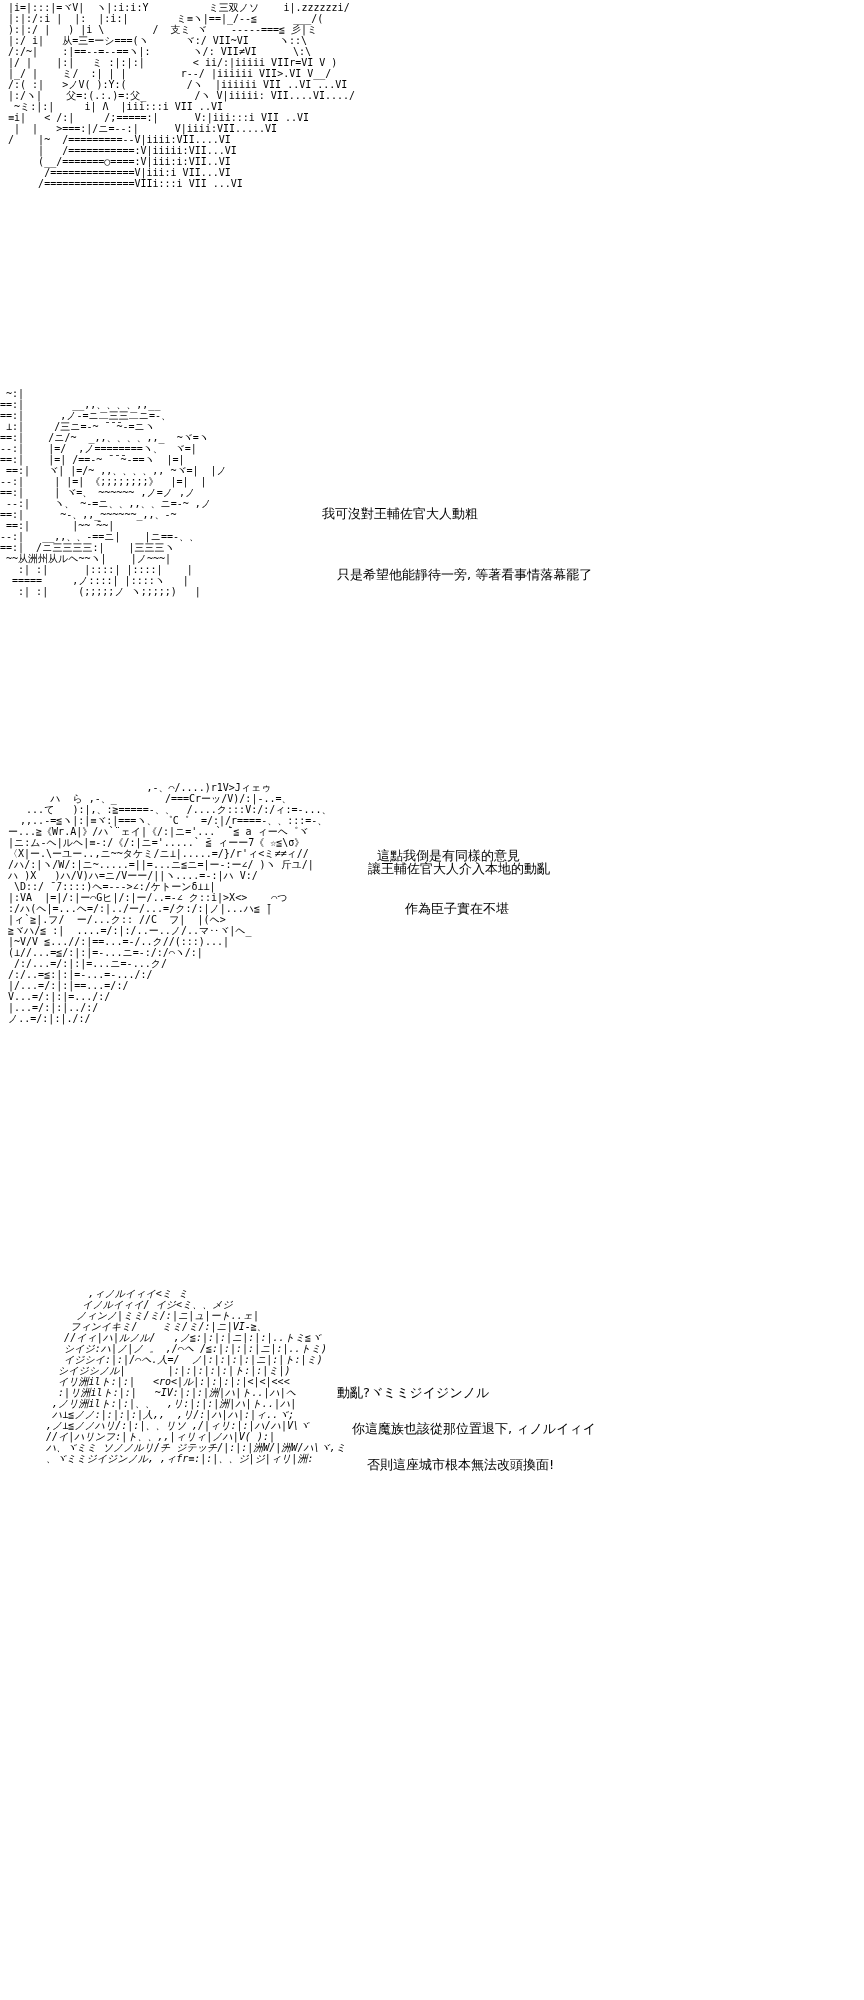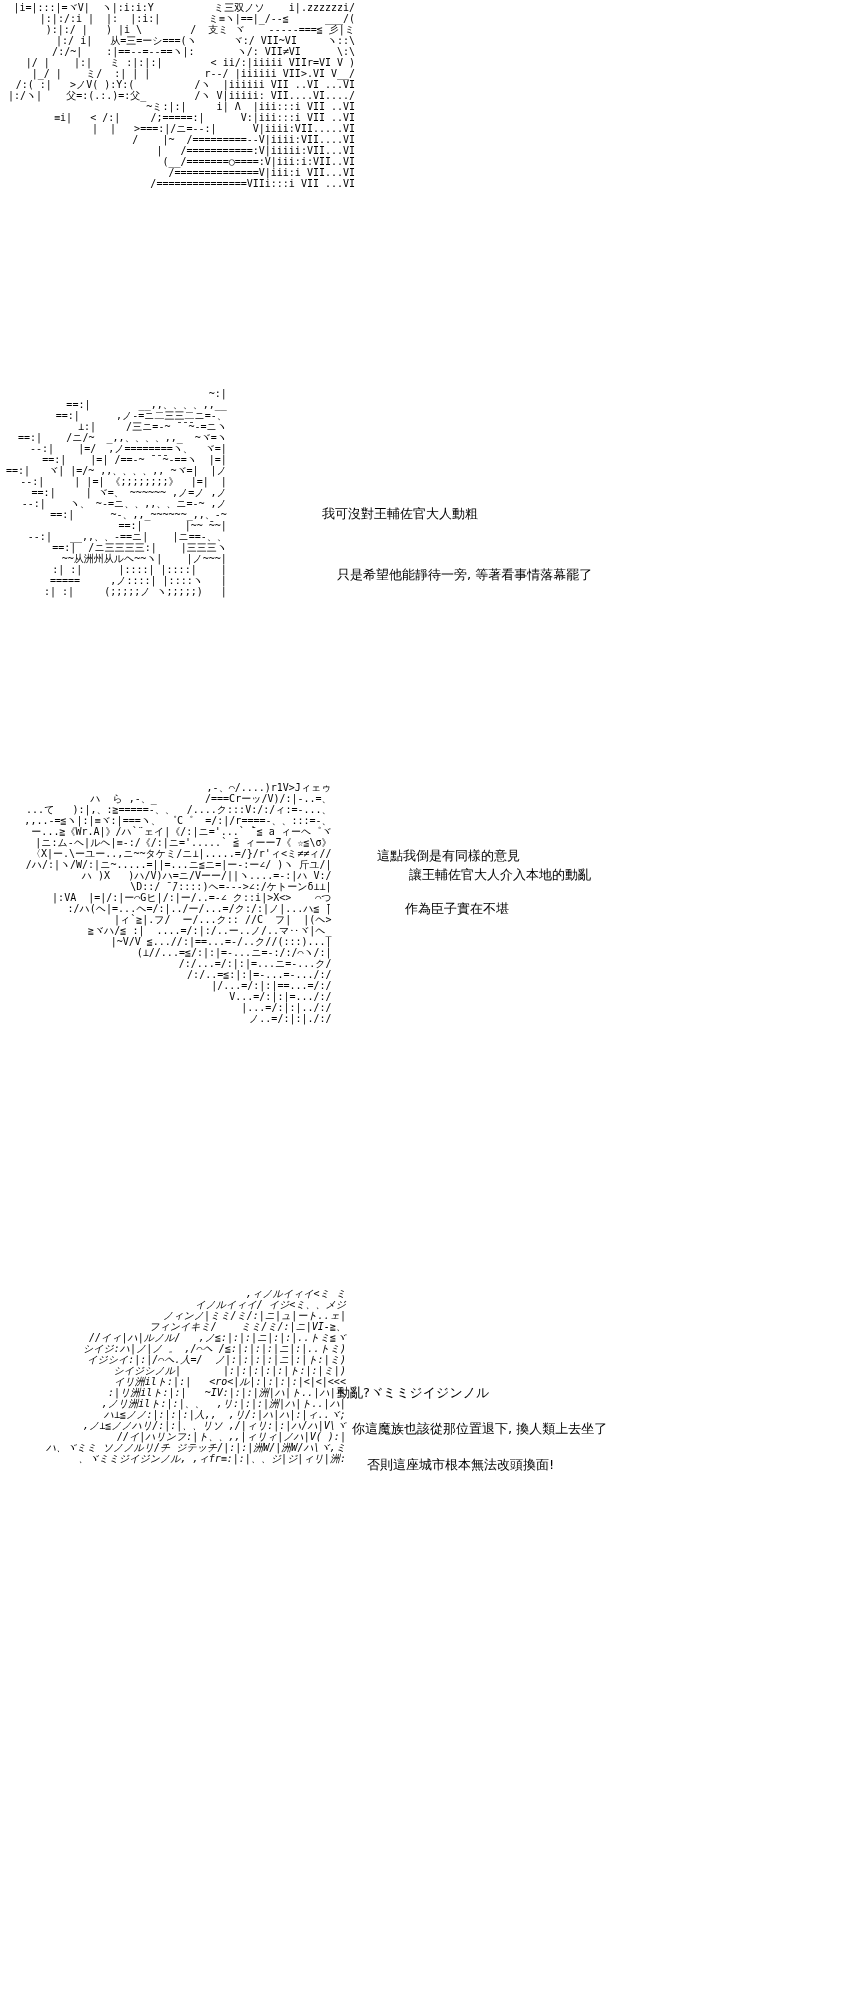--- a/index.html
+++ b/index.html
@@ -8,21 +8,20 @@
     background: #ffffff;
   }
   .page {
     position: relative;
     width: 864px;
     height: 2000px;
     background: #ffffff;
     overflow: hidden;
     font-family: "DejaVu Sans", sans-serif;
     color: #000000;
-    text-align: right;
   }
   .aa {
     position: absolute;
     margin: 0;
     font-family: "DejaVu Sans Mono", monospace;
     font-size: 10px;
     line-height: 11px;
     white-space: pre;
     color: #000000;
     letter-spacing: 0;
@@ -35,21 +34,21 @@
     white-space: nowrap;
     color: #000000;
   }
   .art-1 { left: 2px;  top: 2px; }
   .art-2 { left: 0px;  top: 388px; }
   .art-3 { left: 2px;  top: 782px; }
   .art-4 { left: 28px; top: 1288px; font-style: italic; }
   .d-2-0 { left: 322px; top: 506px; }
   .d-2-1 { left: 337px; top: 544px; margin-top: 23px; }
   .d-3-0 { left: 377px; top: 848px; }
-  .d-3-1 { left: 409px; top: 861px; margin-top: 6px; }
+  .d-3-1 { left: 368px; top: 861px; }
   .d-3-2 { left: 405px; top: 901px; }
   .d-4-0 { left: 337px; top: 1385px; }
   .d-4-1 { left: 352px; top: 1421px; }
   .d-4-2 { left: 367px; top: 1457px; }
 </style>
 </head>
 <body>
 
 <div class="page">
 
@@ -129,16 +128,16 @@
      シイジシノル|       |:|:|:|:|:|ト:|:|ミ|)
      イリ洲ilト:|:|   &lt;ro&lt;|ル|:|:|:|:|&lt;|&lt;|&lt;&lt;&lt;
      :|リ洲ilト:|:|   ~IV:|:|:|洲|ハ|ト..|ハ|ヘ
     ,ノリ洲ilト:|:|、、  ,リ:|:|:|洲|ハ|ト..|ハ|
     ハ⊥≦ノノ:|:|:|:|人,,  ,リ/:|ハ|ハ|:|ィ..ヾ;
    ,ノ⊥≦ノノハリ/:|:|、、リソ ,/|ィリ:|:|ハ/ハ|V\ヾ
    //イ|ハリンフ:|ト、、,,|ィリィ|ノハ|V( ):|
    ハ、ヾミミ ソノノルリ/チ ジテッチ/|:|:|洲W/|洲W/ハ\ヾ,ミ
    、ヾミミジイジンノル, ,ィfr≡:|:|、、ジ|ジ|ィリ|洲:</pre>
   <div class="dlg d-4-0">動亂?ヾミミジイジンノル</div>
-  <div class="dlg d-4-1">你這魔族也該從那位置退下, 換人類上去坐了</div>
+  <div class="dlg d-4-1">你這魔族也該從那位置退下, ィノルイィイ</div>
   <div class="dlg d-4-2">否則這座城市根本無法改頭換面!</div>
 
 </div>
 
 </body></html>

